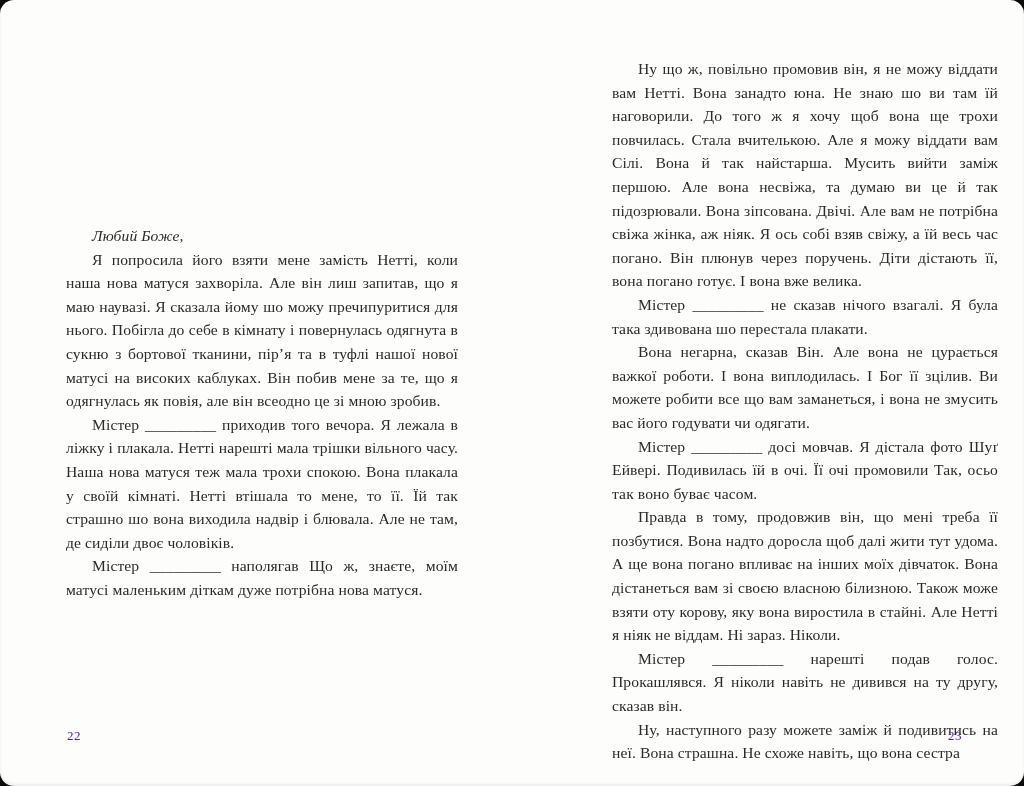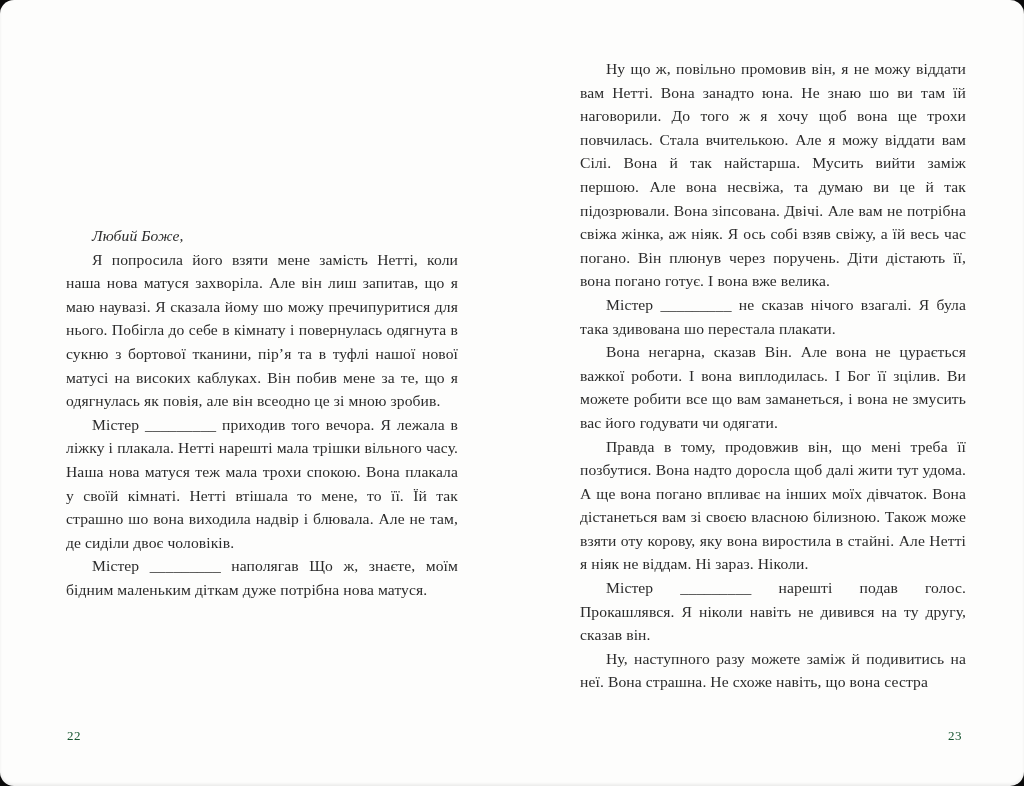--- a/index.html
+++ b/index.html
@@ -21,48 +21,49 @@
   .column {
     position: absolute;
     color: #2b2b2b;
     font-size: 15.6px;
     line-height: 23.6px;
     text-align: justify;
     letter-spacing: 0.1px;
   }
   .column p { margin: 0; text-indent: 26px; }
   .column-left  { left: 66px;  top: 224px; width: 392px; }
-  .column-right { left: 580px; top: 57px;  width: 386px; }
+  .column-right { left: 612px; top: 57px;  width: 386px; }
   .salutation { font-style: italic; margin-bottom: 13px; }
   .folio {
     position: absolute;
     top: 728px;
     font-size: 13px;
-    color: #14532d;
+    color: #4c1d95;
     letter-spacing: 0.5px;
   }
   .folio-left  { left: 67px; }
   .folio-right { right: 62px; }
 </style>
 </head>
 <body>
 
 <div class="screen">
 
   <div class="column column-left">
     <p class="salutation">Любий Боже,</p>
     <p>Я попросила його взяти мене замість Нетті, коли наша нова матуся захворіла. Але він лиш запитав, що я маю наувазі. Я сказала йому шо можу пречипуритися для нього. Побігла до себе в кімнату і повернулась одягнута в сукню з бортової тканини, пір’я та в туфлі нашої нової матусі на високих каблуках. Він побив мене за те, що я одягнулась як повія, але він всеодно це зі мною зробив.</p>
     <p>Містер _________ приходив того вечора. Я лежала в ліжку і плакала. Нетті нарешті мала трішки вільного часу. Наша нова матуся теж мала трохи спокою. Вона плакала у своїй кімнаті. Нетті втішала то мене, то її. Їй так страшно шо вона виходила надвір і блювала. Але не там, де сиділи двоє чоловіків.</p>
-    <p>Містер _________ наполягав Що ж, знаєте, моїм бідним маленьким діткам дуже потрібна нова матуся.</p>
+    <p>Містер _________ наполягав Що ж, знаєте, моїм матусі маленьким діткам дуже потрібна нова матуся.</p>
   </div>
 
   <div class="column column-right">
     <p>Ну що ж, повільно промовив він, я не можу віддати вам Нетті. Вона занадто юна. Не знаю шо ви там їй наговорили. До того ж я хочу щоб вона ще трохи повчилась. Стала вчителькою. Але я можу віддати вам Сілі. Вона й так найстарша. Мусить вийти заміж першою. Але вона несвіжа, та думаю ви це й так підозрювали. Вона зіпсована. Двічі. Але вам не потрібна свіжа жінка, аж ніяк. Я ось собі взяв свіжу, а їй весь час погано. Він плюнув через поручень. Діти дістають її, вона погано готує. І вона вже велика.</p>
     <p>Містер _________ не сказав нічого взагалі. Я була така здивована шо перестала плакати.</p>
     <p>Вона негарна, сказав Він. Але вона не цурається важкої роботи. І вона виплодилась. І Бог її зцілив. Ви можете робити все що вам заманеться, і вона не змусить вас його годувати чи одягати.</p>
+    <p>Містер _________ досі мовчав. Я дістала фото Шуґ Ейвері. Подивилась їй в очі. Її очі промовили Так, осьо так воно буває часом.</p>
     <p>Правда в тому, продовжив він, що мені треба її позбутися. Вона надто доросла щоб далі жити тут удома. А ще вона погано впливає на інших моїх дівчаток. Вона дістанеться вам зі своєю власною білизною. Також може взяти оту корову, яку вона виростила в стайні. Але Нетті я ніяк не віддам. Ні зараз. Ніколи.</p>
     <p>Містер _________ нарешті подав голос. Прокашлявся. Я ніколи навіть не дивився на ту другу, сказав він.</p>
     <p>Ну, наступного разу можете заміж й подивитись на неї. Вона страшна. Не схоже навіть, що вона сестра</p>
   </div>
 
   <div class="folio folio-left">22</div>
   <div class="folio folio-right">23</div>
 
 </div>
 

